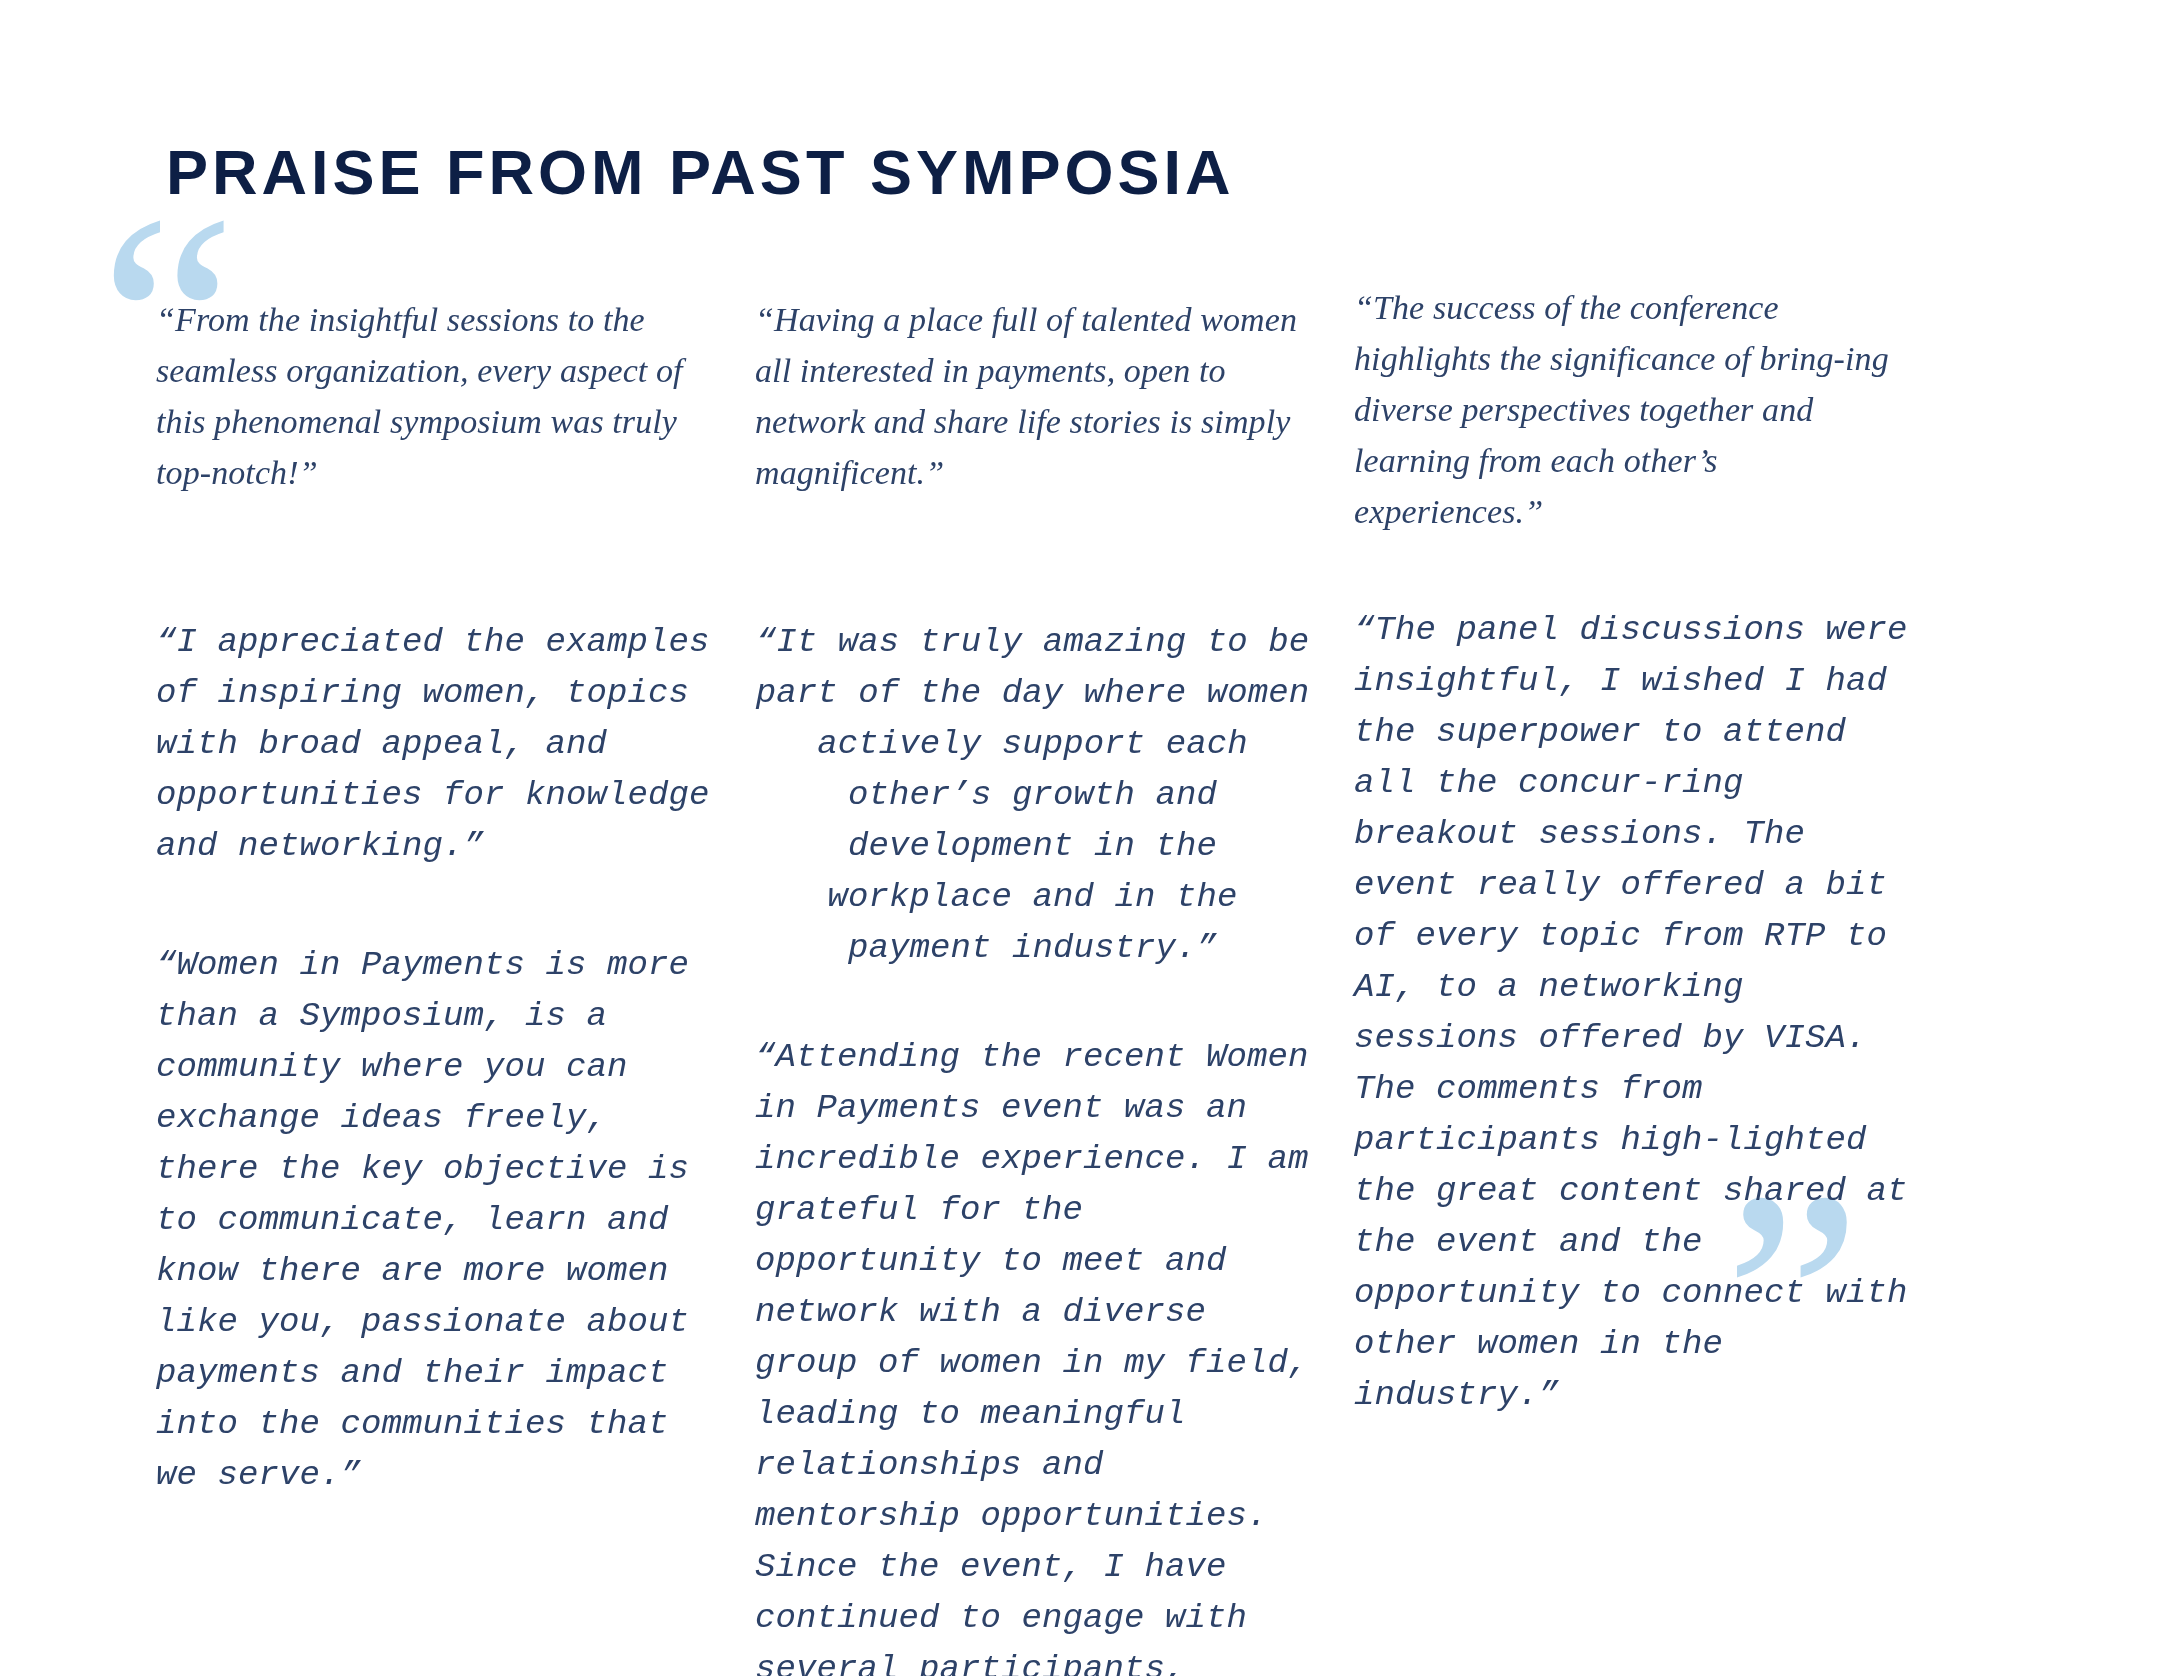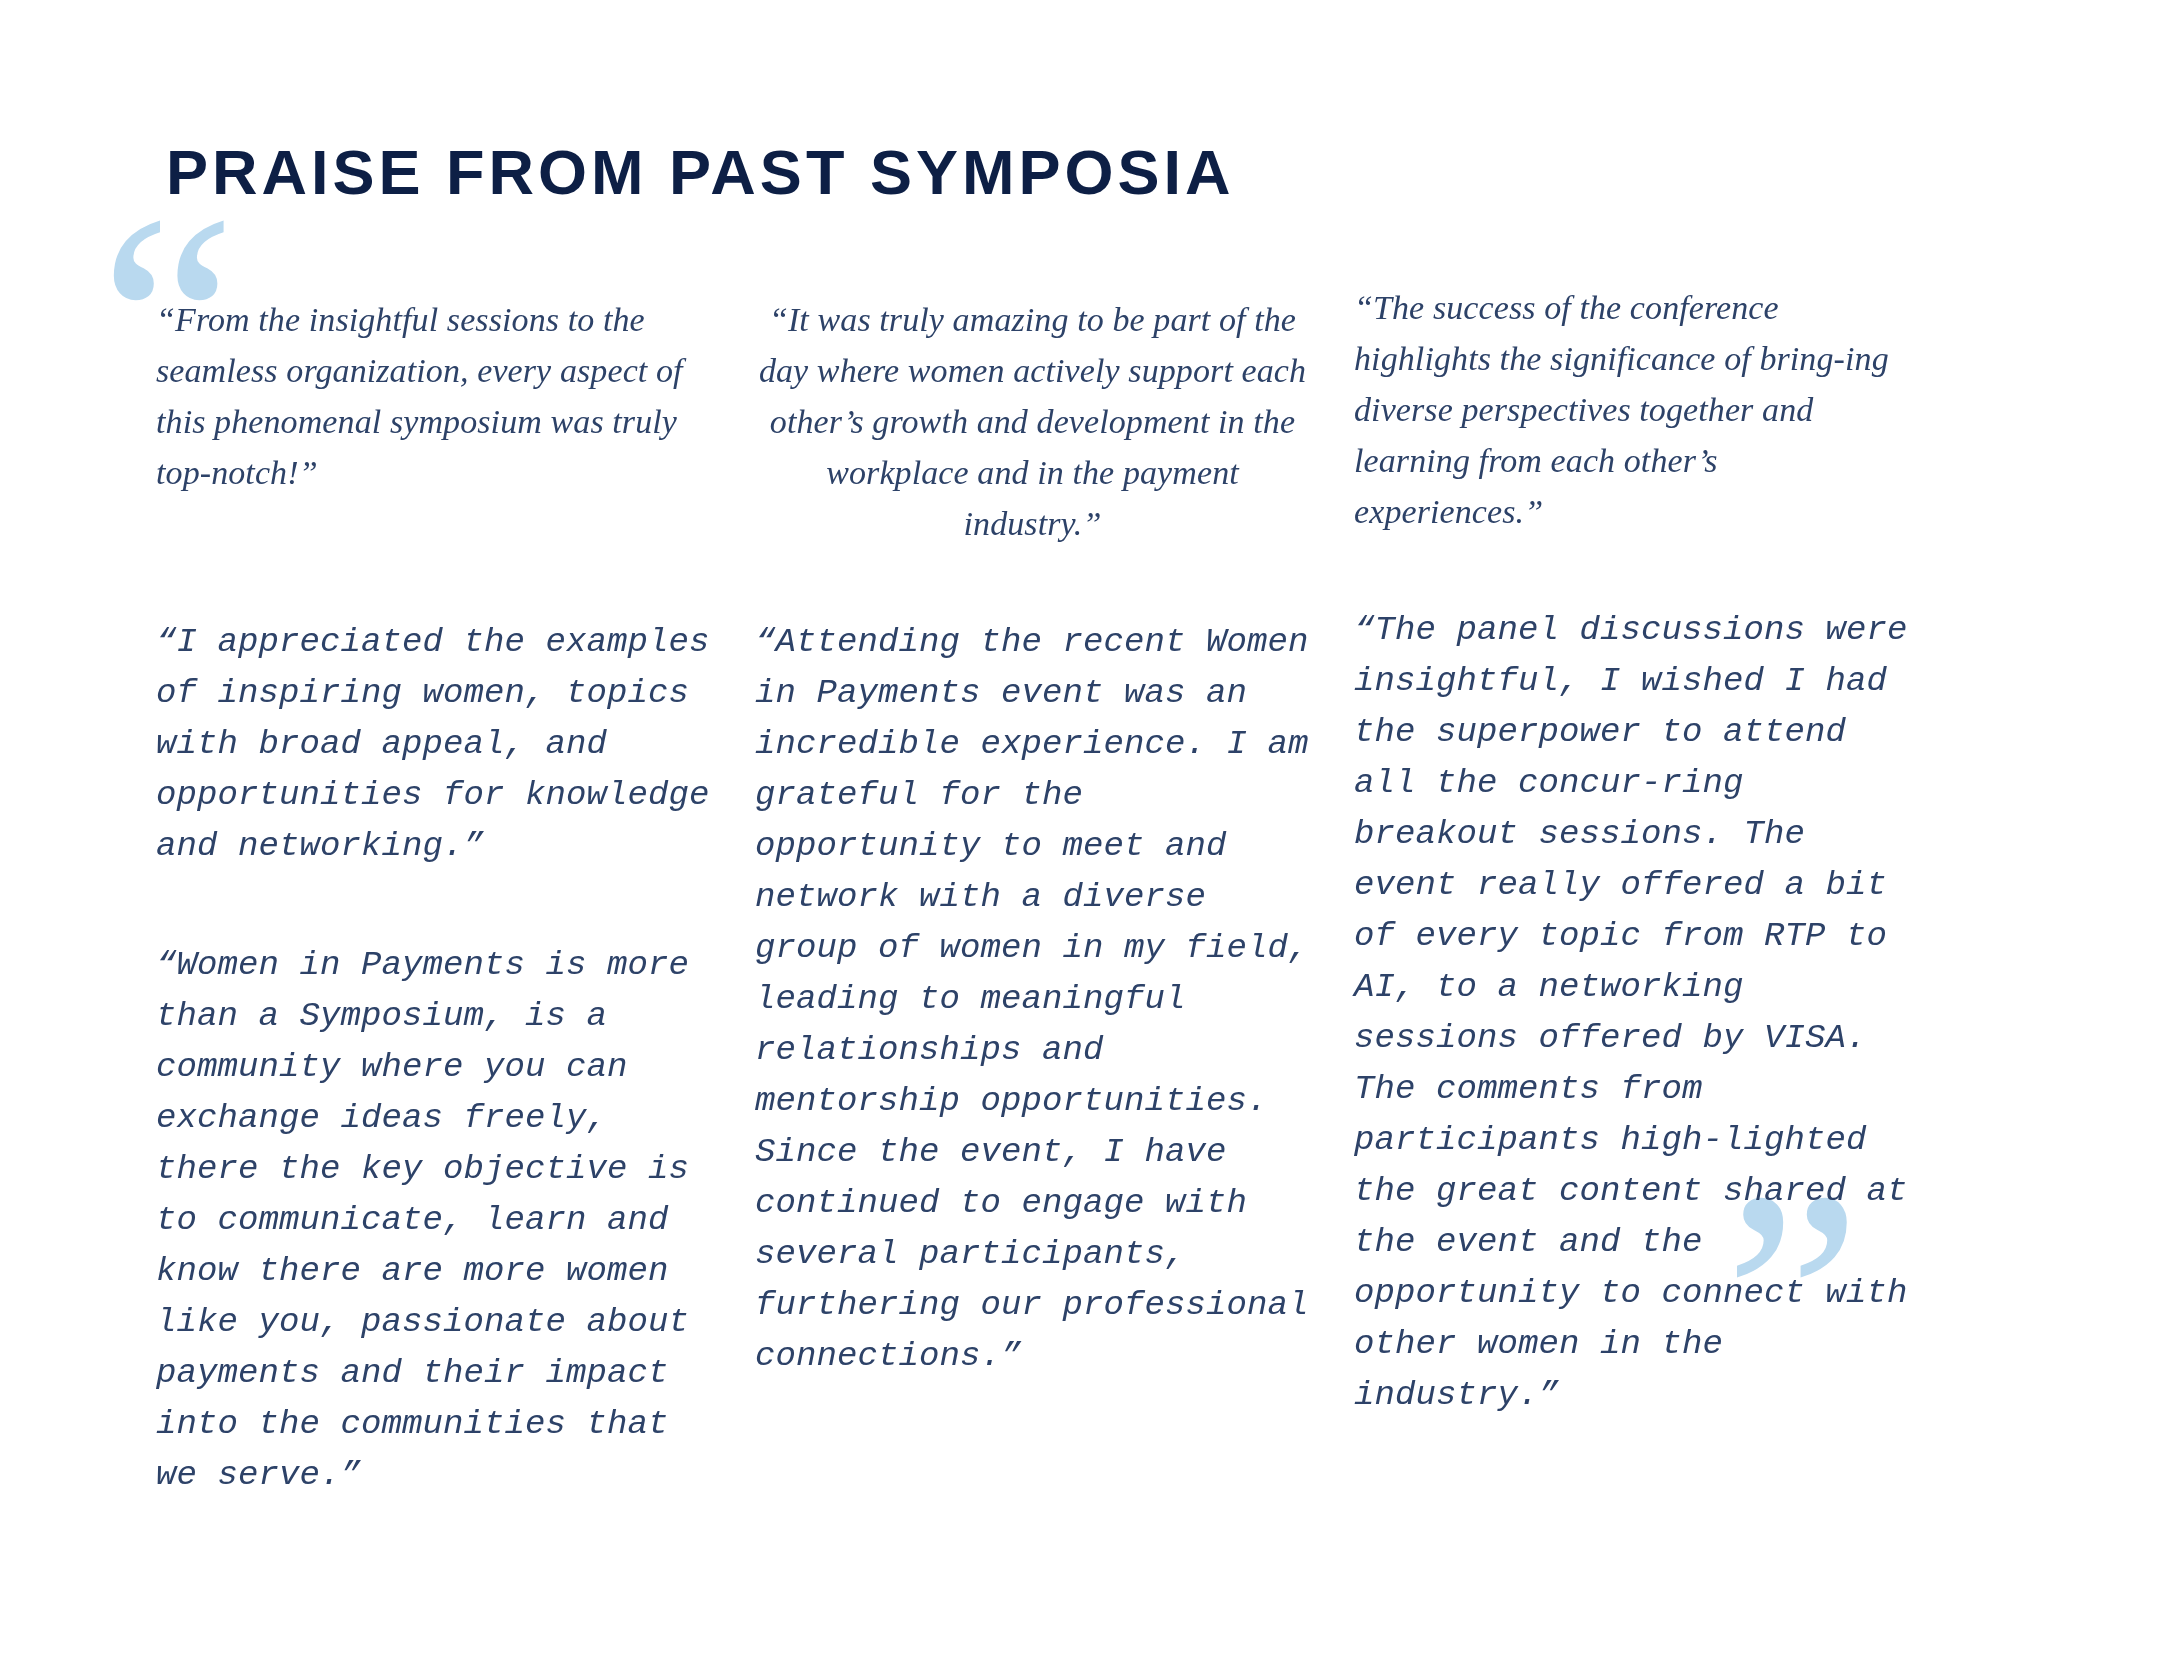--- a/index.html
+++ b/index.html
@@ -108,20 +108,21 @@
 
   <div id="quote-grid">
 
     <div class="quote-column c1">
       <p class="quote q1">“From the insightful sessions to the seamless organization, every aspect of this phenomenal symposium was truly top-notch!”</p>
       <p class="quote q2">“I appreciated the examples of inspiring women, topics with broad appeal, and opportunities for knowledge and networking.”</p>
       <p class="quote q3">“Women in Payments is more than a Symposium, is a community where you can exchange ideas freely, there the key objective is to communicate, learn and know there are more women like you, passionate about payments and their impact into the communities that we serve.”</p>
     </div>
 
     <div class="quote-column c2">
+      <p class="quote q1">“Having a place full of talented women all interested in payments, open to network and share life stories is simply magnificent.”</p>
       <p class="quote q2">“It was truly amazing to be part of the day where women actively support each other’s growth and development in the workplace and in the payment industry.”</p>
       <p class="quote q3">“Attending the recent Women in Payments event was an incredible experience. I am grateful for the opportunity to meet and network with a diverse group of women in my field, leading to meaningful relationships and mentorship opportunities. Since the event, I have continued to engage with several participants, furthering our professional connections.”</p>
     </div>
 
     <div class="quote-column c3">
       <p class="quote q1">“The success of the conference highlights the significance of bring-ing diverse perspectives together and learning from each other’s experiences.”</p>
       <p class="quote q3">“The panel discussions were insightful, I wished I had the superpower to attend all the concur-ring breakout sessions. The event really offered a bit of every topic from RTP to AI, to a networking sessions offered by VISA. The comments from participants high-lighted the great content shared at the event and the opportunity to connect with other women in the industry.”</p>
     </div>
 
   </div>

